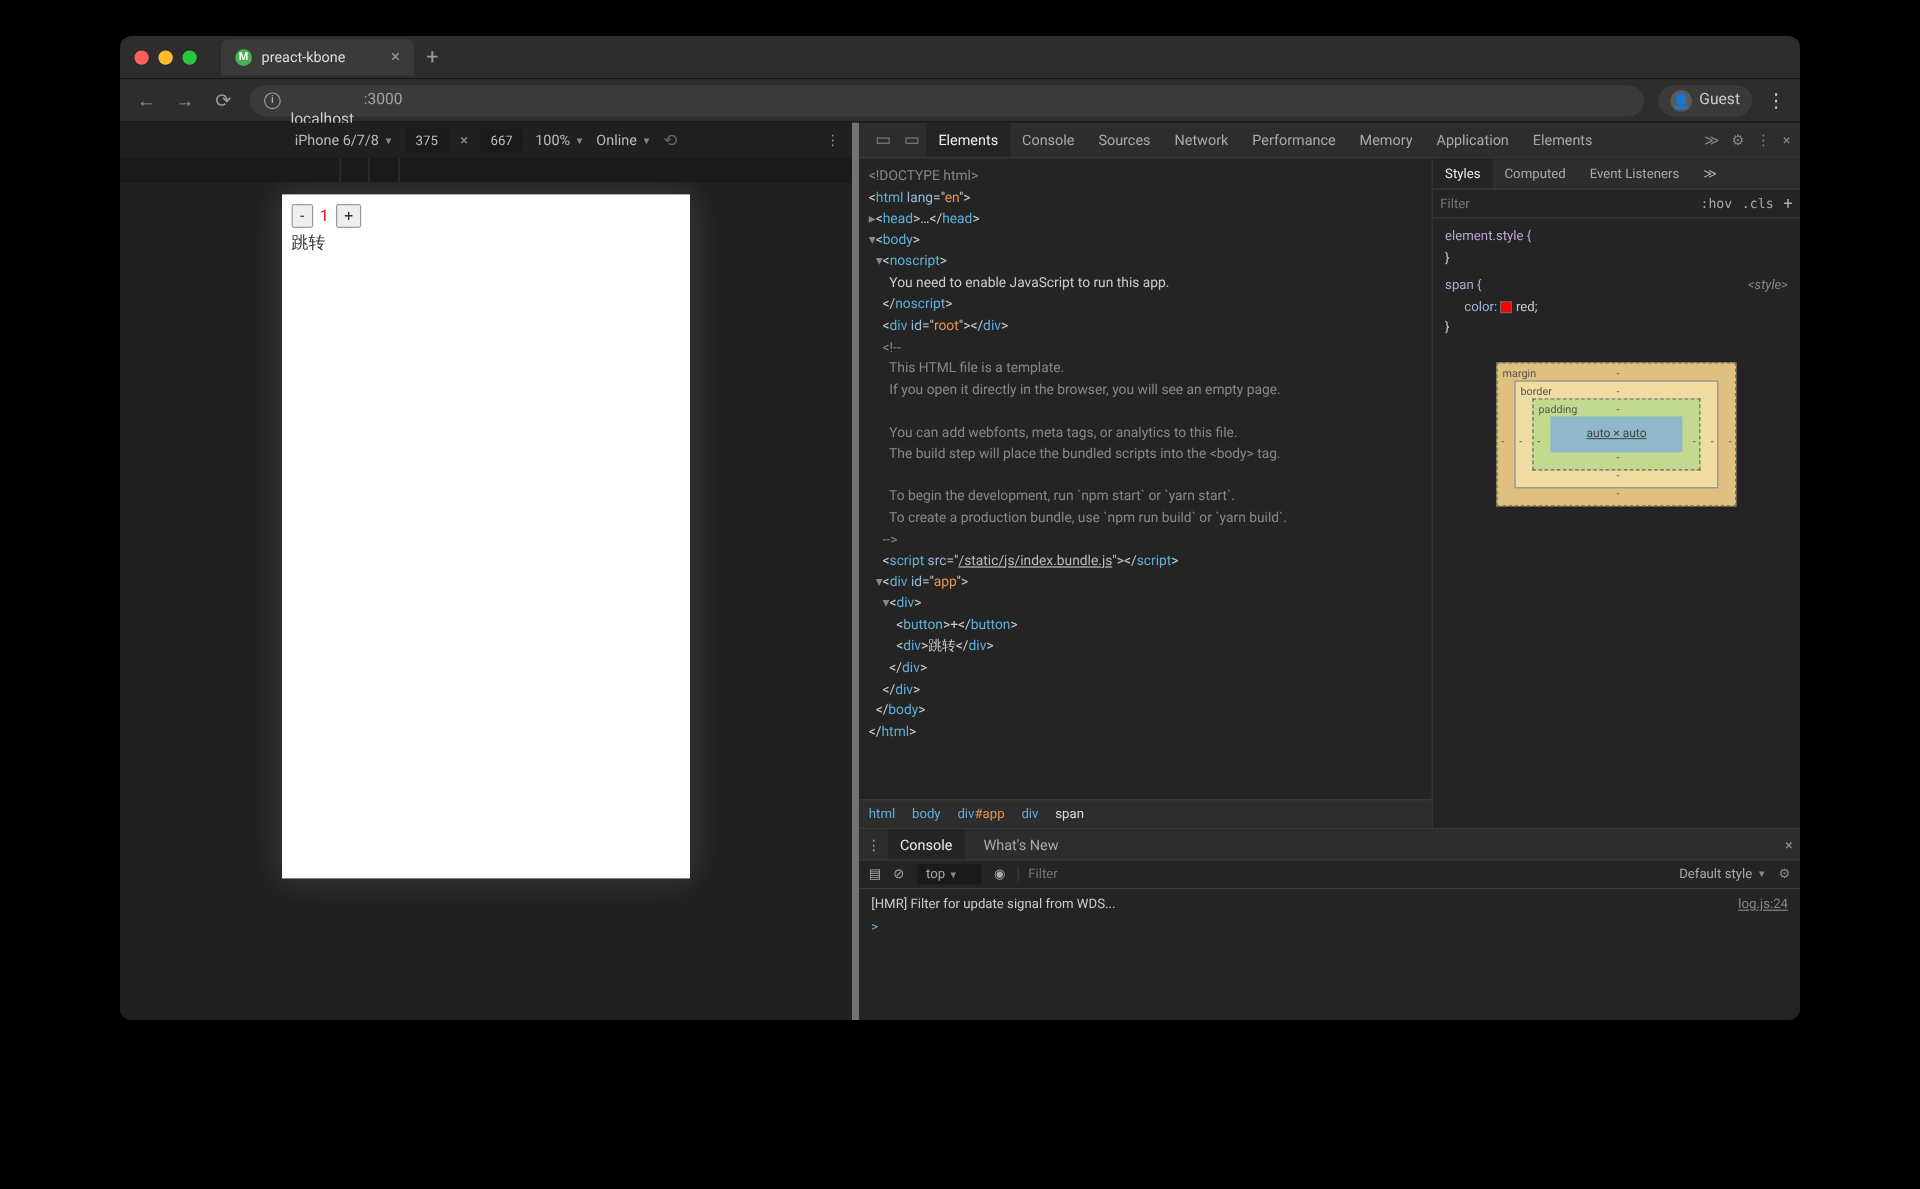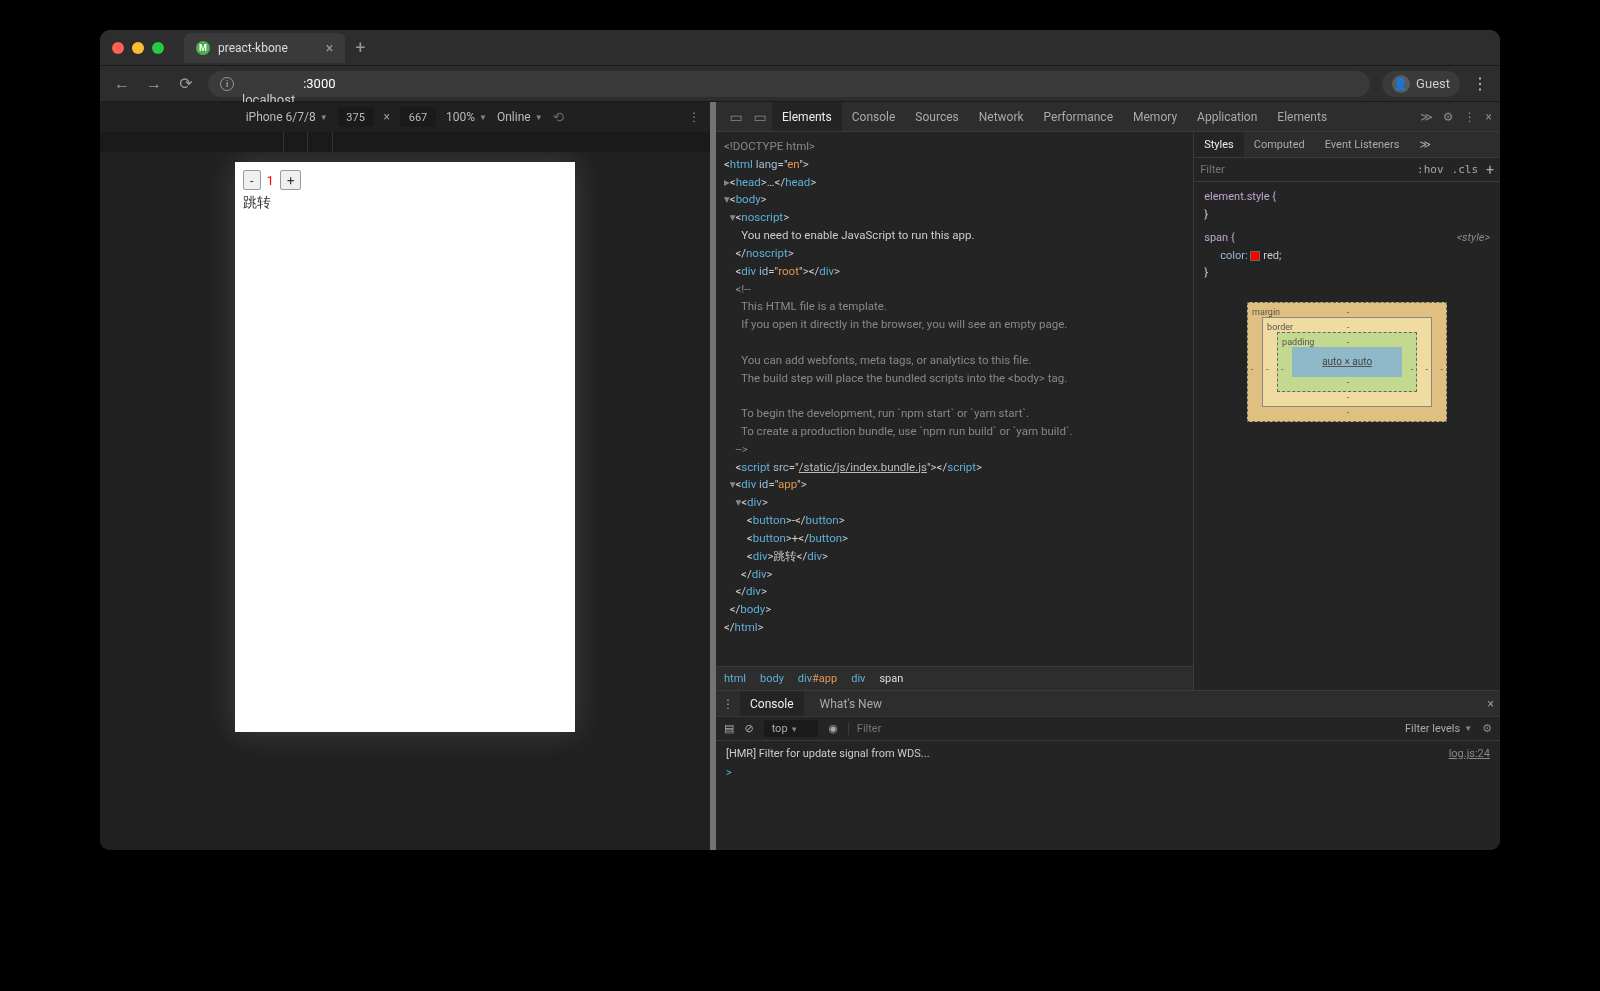--- a/index.html
+++ b/index.html
@@ -13,21 +13,21 @@
 .dot.green { background: #28c840; }
 .tab { margin-left: 20px; background: #3a3a3a; height: 30px; border-radius: 6px 6px 0 0; display: flex; align-items: center; padding: 0 12px; gap: 8px; color: #ddd; font-size: 12px; }
 .favicon { width: 14px; height: 14px; background: #4caf50; border-radius: 50%; display: flex; align-items: center; justify-content: center; font-size: 9px; color: white; font-weight: bold; }
 .tab-close { color: #999; font-size: 14px; margin-left: 30px; }
 .newtab { color: #999; font-size: 18px; margin-left: 10px; }
 .toolbar { height: 36px; background: #2d2d2d; display: flex; align-items: center; padding: 0 12px; gap: 12px; border-bottom: 1px solid #1a1a1a; }
 .nav-btn { color: #999; font-size: 16px; width: 20px; text-align: center; }
 .urlbar { flex: 1; background: #3a3a3a; height: 26px; border-radius: 13px; display: flex; align-items: center; padding: 0 12px; gap: 8px; color: #ccc; font-size: 13px; }
 .url-icon { width: 14px; height: 14px; border: 1.5px solid #999; border-radius: 50%; display: flex; align-items: center; justify-content: center; font-size: 9px; }
 .url-host { color: #ccc; margin-top: 32px; }
-.url-port { color: #ffffff; text-align: center; }
+.url-port { color: #a3a3a3; text-align: center; }
 .guest { display: flex; align-items: center; gap: 6px; color: #ccc; font-size: 13px; background: #3a3a3a; padding: 4px 10px; border-radius: 13px; }
 .guest-icon { width: 18px; height: 18px; background: #5a5a5a; border-radius: 50%; display: flex; align-items: center; justify-content: center; font-size: 12px; }
 .menu-dots { color: #ccc; font-size: 16px; }
 .content { flex: 1; display: flex; overflow: hidden; }
 .left-panel { width: 44%; background: #202020; display: flex; flex-direction: column; border-right: 6px solid #737373; }
 .device-bar { height: 30px; display: flex; align-items: center; justify-content: center; gap: 10px; color: #bbb; font-size: 12px; position: relative; }
 .device-bar .more { position: absolute; right: 10px; color: #999; }
 .device-name { display: flex; align-items: center; gap: 4px; }
 .dim-input { background: #1a1a1a; border: none; color: #bbb; width: 36px; height: 20px; text-align: center; font-size: 11px; border-radius: 2px; }
 .dim-x { color: #999; }
@@ -214,21 +214,20 @@
 <div class="line"> </div>
 <div class="line">      <span class="comment">You can add webfonts, meta tags, or analytics to this file.</span></div>
 <div class="line">      <span class="comment">The build step will place the bundled scripts into the &lt;body&gt; tag.</span></div>
 <div class="line"> </div>
 <div class="line">      <span class="comment">To begin the development, run `npm start` or `yarn start`.</span></div>
 <div class="line">      <span class="comment">To create a production bundle, use `npm run build` or `yarn build`.</span></div>
 <div class="line">    <span class="comment">--&gt;</span></div>
 <div class="line">    &lt;<span class="tag">script</span> <span class="attr-name">src</span>="<span class="link">/static/js/index.bundle.js</span>"&gt;&lt;/<span class="tag">script</span>&gt;</div>
 <div class="line">  <span class="arrow">▾</span>&lt;<span class="tag">div</span> <span class="attr-name">id</span>="<span class="attr-val">app</span>"&gt;</div>
 <div class="line">    <span class="arrow">▾</span>&lt;<span class="tag">div</span>&gt;</div>
-<div class="line">        &lt;<span class="tag">button</span>&gt;-&lt;/<span class="tag">button</span>&gt;</div>
 <div class="line">        &lt;<span class="tag">button</span>&gt;+&lt;/<span class="tag">button</span>&gt;</div>
 <div class="line">        &lt;<span class="tag">div</span>&gt;跳转&lt;/<span class="tag">div</span>&gt;</div>
 <div class="line">      &lt;/<span class="tag">div</span>&gt;</div>
 <div class="line">    &lt;/<span class="tag">div</span>&gt;</div>
 <div class="line">  &lt;/<span class="tag">body</span>&gt;</div>
 <div class="line">&lt;/<span class="tag">html</span>&gt;</div>
           </div>
           <div class="breadcrumb">
             <span class="bc-item">html</span>
             <span class="bc-item">body</span>
@@ -299,21 +298,21 @@
         <div class="console-filter">
           <span>▤</span>
           <span>⊘</span>
           <span class="con-dropdown">
             <span>top</span>
             <span class="tri"> ▼</span>
           </span>
           <span>◉</span>
           <input class="con-filter-input" placeholder="Filter" style="">
           <span class="levels">
-            <span>Filter levels</span>
+            <span>Default style</span>
             <span class="tri">▼</span>
           </span>
           <span class="gear">⚙</span>
         </div>
         <div class="console-body">
           <div class="console-log">
             <span>[HMR] Filter for update signal from WDS...</span>
             <span class="console-src">log.js:24</span>
           </div>
           <div class="console-prompt">&gt;</div>

